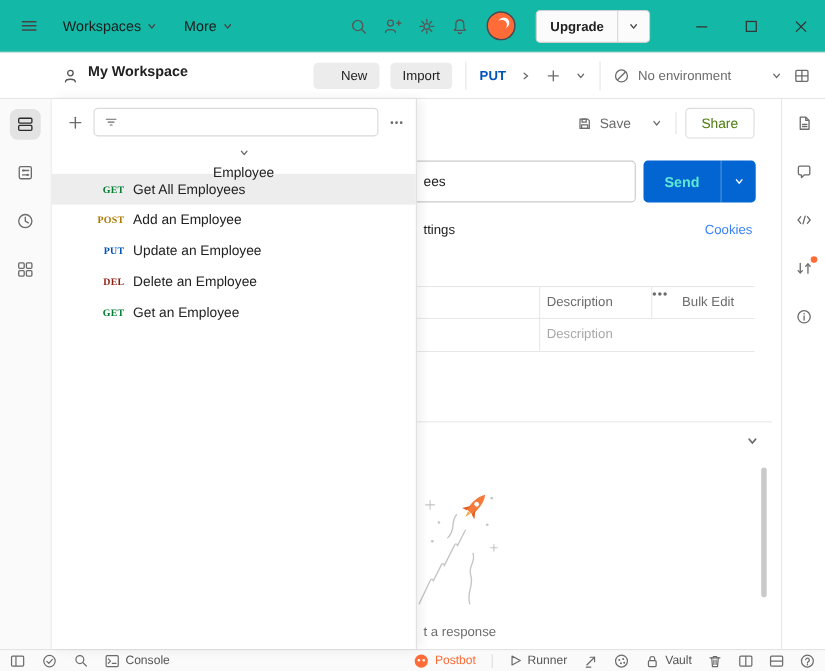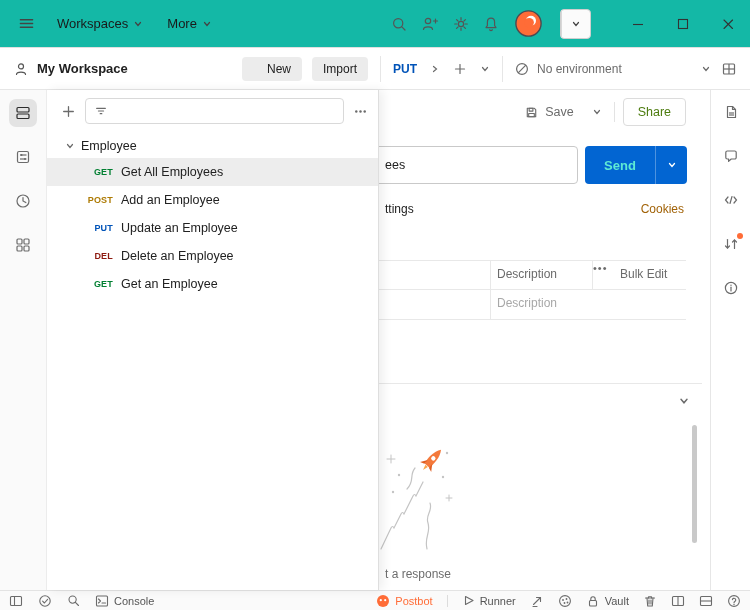--- a/index.html
+++ b/index.html
@@ -28,21 +28,21 @@
   .upgrade-main { display:flex; align-items:center; padding:0 12px; cursor:pointer; }
   .upgrade-caret { display:flex; align-items:center; padding:0 9px; border-left:1px solid #d8d8d8; cursor:pointer; }
   .win-controls { display:flex; height:48px; margin-left:10px; }
   .win-btn { width:45px; display:flex; align-items:center; justify-content:center; cursor:pointer; }
 
   
   .ws-bar {
     position:absolute; top:48px; left:0; right:0; height:42px; background:#fff;
     border-bottom:1px solid #e6e6e6; display:flex; align-items:center;
   }
-  .ws-left { display:flex; align-items:center; width:380px; flex:none; }
+  .ws-left { display:flex; width:380px; flex:none;margin-left:43px; }
   .ws-person { margin-left:13px; }
   .ws-name { margin-left:8px; font-size:13px; font-weight:bold; }
   .ws-btn { background:#ececec; border-radius:4px; padding:5px 11px; font-size:12px; cursor:pointer; }
   .ws-btn.new { margin-left:auto;padding-left:25px; }
   .ws-btn.import { margin-left:10px; margin-right:12px; }
   .v-div { width:1px; height:26px; background:#e6e6e6; flex:none; }
   .tab-area { display:flex; align-items:center; gap:13px; padding:0 12px; }
   .tab-method { color:#0053B8; font-weight:bold; font-size:12px; }
   .env-area { display:flex; align-items:center; flex:1; }
   .env-label { margin-left:8px; color:#6b6b6b; font-size:12px; }
@@ -63,26 +63,26 @@
   .sidebar {
     position:absolute; top:90px; left:47px; width:332px; bottom:20px; background:#fff;
     border-right:1px solid #dedede; box-shadow:4px 0 10px rgba(0,0,0,0.07); z-index:5;
   }
   .sb-top { display:flex; align-items:center; padding:8px 10px 8px 14px; gap:9px; }
   .sb-search { flex:1; display:flex; align-items:center; gap:6px; height:26px;
     border:1px solid #d9d9d9; border-radius:4px; padding:0 8px; background:#fff; }
   .sb-search input { border:none; outline:none; flex:1; font-size:12px; font-family:inherit; background:transparent; }
   .tree { margin-top:2px; }
   .col-row { height:24px; display:flex; align-items:center; gap:6px; padding-left:18px;
-    font-size:12.5px; color:#212121; cursor:pointer; }
+    font-size:12.5px; color:#212121; cursor:pointer;flex-direction:column; }
   .req-row { height:28px; display:flex; align-items:center; padding-left:36px;
     font-size:12.5px; color:#212121; cursor:pointer; }
   .req-row.selected { background:#ededed; }
   .req-method { width:30px; text-align:right; margin-right:8px; font-size:9px; font-weight:bold;
-    letter-spacing:.2px; }
+    letter-spacing:.2px;font-family:Liberation Serif, serif; }
   .m-GET  { color:#007F31; }
   .m-POST { color:#AD7A03; }
   .m-PUT  { color:#0053B8; }
   .m-DEL  { color:#8E1A10; }
 
   
   .main { position:absolute; top:90px; left:379px; right:40px; bottom:20px; background:#fff; }
   .req-toolbar { position:absolute; top:8px; right:24px; display:flex; align-items:center; gap:8px; }
   .save-btn { display:flex; align-items:center; gap:6px; color:#6b6b6b; font-size:12.5px;
     padding:5px 6px; cursor:pointer; }
@@ -93,21 +93,21 @@
   .url-box { position:absolute; top:56px; left:-60px; width:259px; height:38px;
     border:1px solid #c9c9c9; border-radius:4px; background:#fff; display:flex; align-items:center;
     padding-left:65px; font-size:12.5px; color:#212121; }
   .send-btn { position:absolute; top:56px; left:206px; width:102px; height:38px;
     border-radius:4px; background:#0265D2; display:flex; cursor:pointer; }
   .send-main { flex:1; display:flex; align-items:center; justify-content:center;
     color:#5eead4; font-size:13px; font-weight:bold; }
   .send-caret { width:32px; display:flex; align-items:center; justify-content:center;
     border-left:1px solid rgba(255,255,255,.3); }
   .settings-frag { position:absolute; top:112px; left:6px; font-size:12px; color:#212121; }
-  .cookies-link { position:absolute; top:112px; right:26px; font-size:12px; color:#a16207; cursor:pointer; }
+  .cookies-link { position:absolute; top:112px; right:26px; font-size:12px; color:#3b82f6; cursor:pointer; }
   .hline { position:absolute; height:1px; background:#e8e8e8; }
   .vline { position:absolute; width:1px; background:#e8e8e8; }
   .desc-header { position:absolute; top:177px; left:118px; font-size:12px; color:#6b6b6b; }
   .dots-menu { position:absolute; top:172px; left:214px; font-size:11px; color:#6b6b6b;
     letter-spacing:1px; cursor:pointer; }
   .bulk-edit { position:absolute; top:177px; left:241px; font-size:12px; color:#6b6b6b; cursor:pointer; }
   .desc-placeholder { position:absolute; top:206px; left:118px; font-size:12px; color:#a8a8a8; }
   .resp-chevron { position:absolute; top:305px; left:299px; cursor:pointer; }
   .scrollbar { position:absolute; top:335px; left:313px; width:5px; height:118px;
     background:#c9c9c9; border-radius:3px; cursor:pointer; }
@@ -197,20 +197,21 @@
         </svg>
       </span>
     <span class="icon pm-logo">
         <svg width="27" height="27" viewBox="0 0 27 27">
           <circle cx="13.5" cy="13.5" r="12.6" fill="#FF6C37" stroke="#4a4a52" stroke-width="1.4"></circle>
           <circle cx="16" cy="10.8" r="5" fill="#fff"></circle>
           <circle cx="14.2" cy="12.6" r="4.7" fill="#FF6C37"></circle>
         </svg>
       </span>
     <div class="upgrade-btn">
+      <span class="upgrade-main">Upgrade</span>
       <span class="upgrade-caret">
           <svg width="10" height="10" viewBox="0 0 10 10" fill="none" stroke="#444" stroke-width="1.2" stroke-linecap="round">
             <polyline points="2.5,3.5 5,6.5 7.5,3.5"></polyline>
           </svg>
         </span>
     </div>
     <div class="win-controls">
       <span class="win-btn">
           <svg width="16" height="16" viewBox="0 0 16 16" stroke="#333" stroke-width="1.1">
             <line x1="3" y1="8.5" x2="13" y2="8.5"></line>

